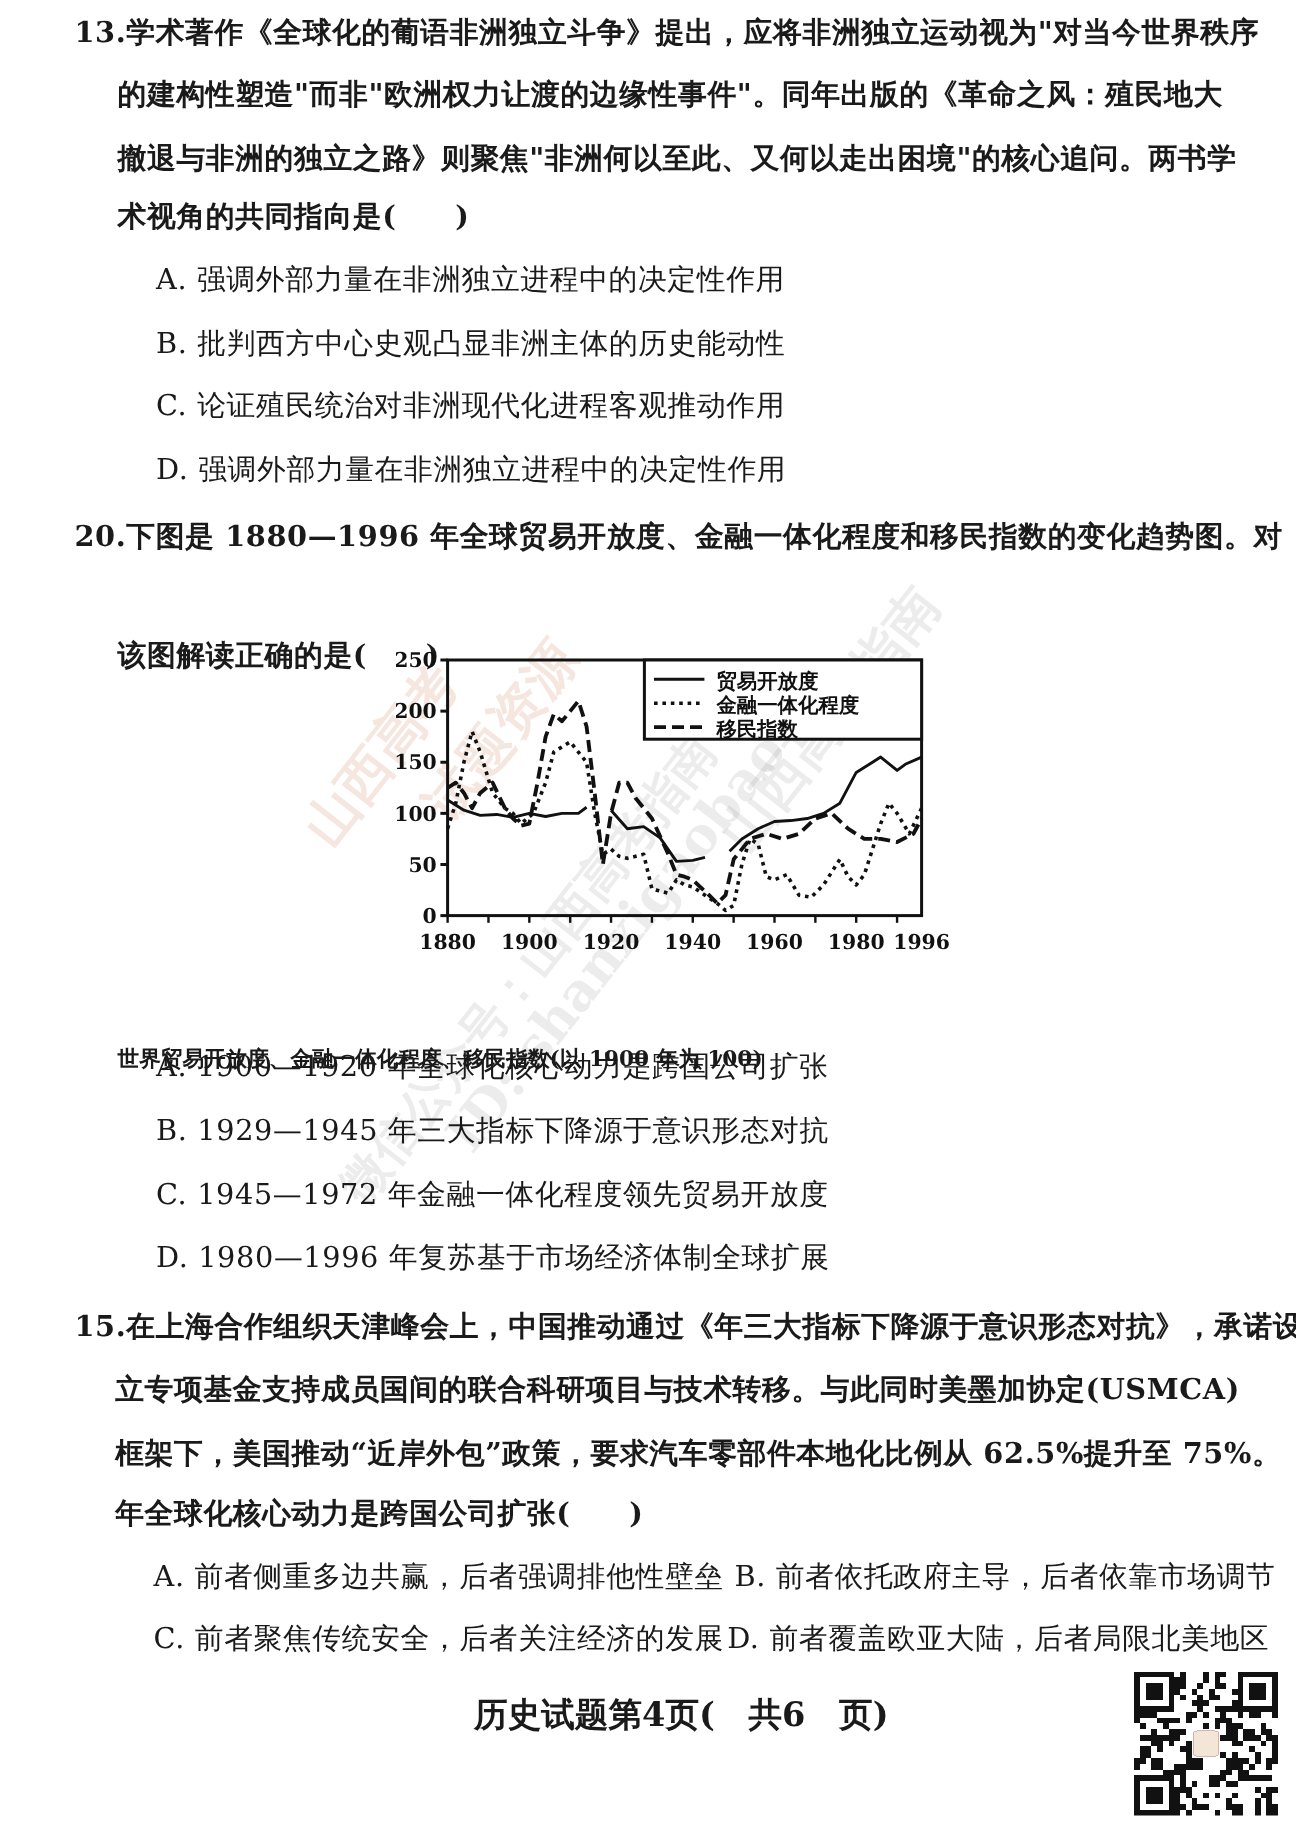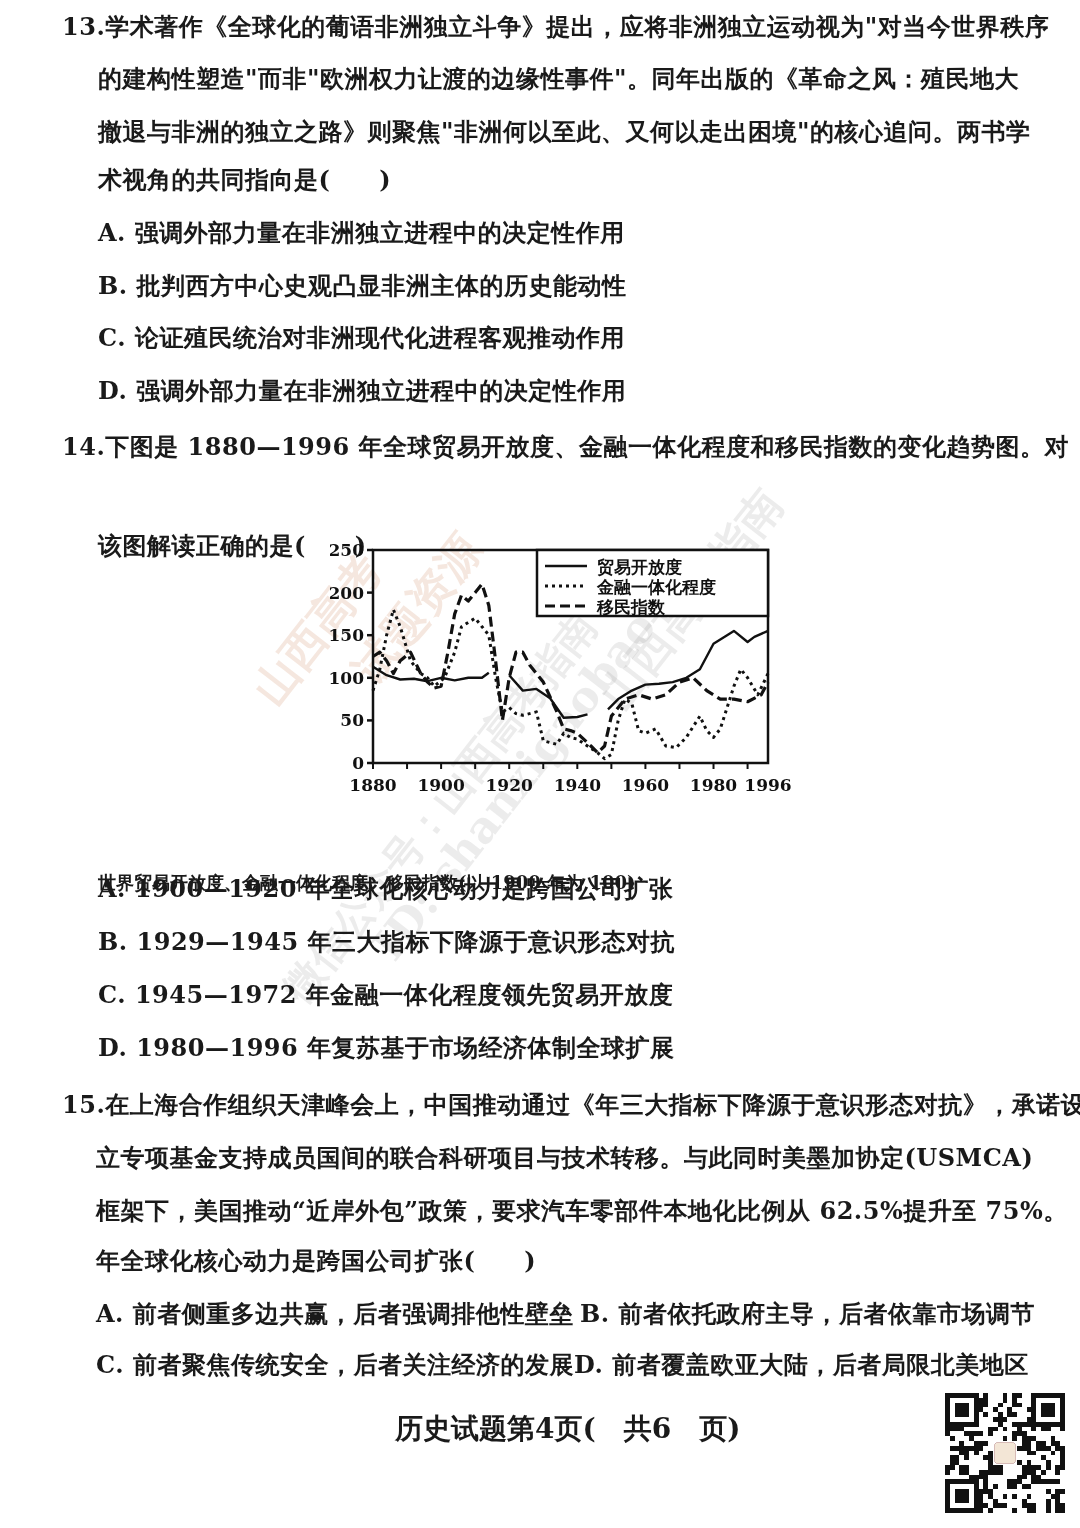--- a/index.html
+++ b/index.html
@@ -1,20 +1,20 @@
 <!DOCTYPE html>
 <html><head>
 <meta charset="utf-8">
 <style>
   html, body { margin:0; padding:0; background:#fff; }
   body { width:1080px; height:1528px; position:relative; overflow:hidden;
          font-family:"DejaVu Serif","Liberation Serif",serif; color:#1a1a1a; }
   .line { position:absolute; font-size:24px; line-height:30px; white-space:nowrap; font-weight:bold; letter-spacing:0.5px; }
   .qnum { font-weight:bold; }
-  .opt { font-weight:bold; }
+  .opt { font-weight:normal;margin-left:32px; }
   .chart-wrap { position:absolute; left:330px; top:535px; width:480px; height:270px; }
   .caption { position:absolute; font-size:18px; line-height:28px; white-space:nowrap; font-weight:bold;margin-top:44px; }
   .footer { position:absolute; left:395px; top:1410px; font-size:28px; font-weight:bold; white-space:nowrap; }
   .qr { position:absolute; left:945px; top:1393px; width:120px; height:120px; }
   .watermark { position:absolute; color:rgba(200,120,80,0.18); font-size:44px; font-weight:bold; transform:rotate(-52deg); white-space:nowrap; pointer-events:none; }
   .watermark2 { position:absolute; color:rgba(150,150,150,0.18); font-size:44px; font-weight:bold; transform:rotate(-52deg); white-space:nowrap; pointer-events:none; }
 </style>
 </head>
 <body>
 
@@ -33,21 +33,21 @@
   <div class="line" style="left:98px;top:165px;">术视角的共同指向是(　　)</div>
 
   <div class="line opt" style="left:98px;top:218px;"><span>A.</span> <span>强调外部力量在非洲独立进程中的决定性作用</span></div>
   <div class="line opt" style="left:98px;top:271px;"><span>B.</span> <span>批判西方中心史观凸显非洲主体的历史能动性</span></div>
   <div class="line opt" style="left:98px;top:323px;"><span>C.</span> <span>论证殖民统治对非洲现代化进程客观推动作用</span></div>
   <div class="line opt" style="left:98px;top:376px;"><span>D.</span> <span>强调外部力量在非洲独立进程中的决定性作用</span></div>
 </div>
 
 <div>
   <div class="line" style="left:62px;top:432px;">
-    <span class="qnum">14.</span><span>下图是 1880—1996 年全球贸易开放度、金融一体化程度和移民指数的变化趋势图。对</span>
+    <span class="qnum">20.</span><span>下图是 1880—1996 年全球贸易开放度、金融一体化程度和移民指数的变化趋势图。对</span>
   </div>
   <div class="line" style="left:98px;top:484px;margin-top:47px;">该图解读正确的是(　　)</div>
 
   <div class="chart-wrap">
     <svg id="chart-svg" width="480" height="270" viewBox="0 0 480 270">
       <g id="axes">
           <rect x="43" y="15" width="395" height="213" fill="none" stroke="#111" stroke-width="2.5"></rect>
           <line x1="37" y1="228" x2="43" y2="228" stroke="#111" stroke-width="2.5"></line>
           <text x="34" y="234" text-anchor="end" font-size="17" font-weight="bold" font-family="DejaVu Serif, serif" fill="#111">0</text>
           <line x1="37" y1="185.4" x2="43" y2="185.4" stroke="#111" stroke-width="2.5"></line>

